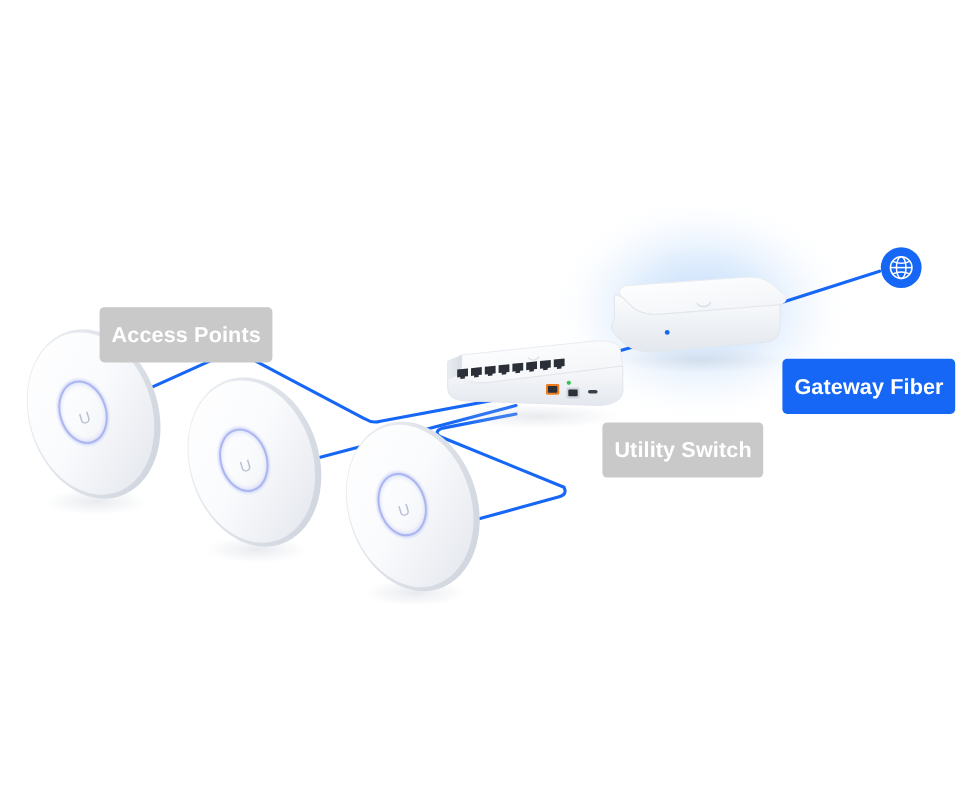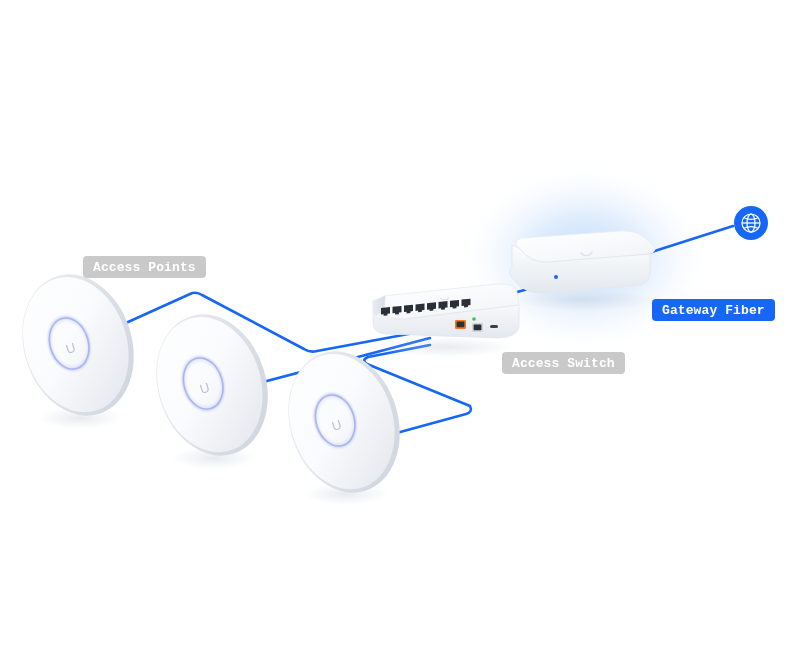--- a/index.html
+++ b/index.html
@@ -25,30 +25,29 @@
     top: 0;
     width: 800px;
     height: 659px;
   }
   .badge {
     position: absolute;
     display: inline-flex;
     align-items: center;
     justify-content: center;
     height: 22px;
-    padding: 0 10px;
+    padding: 12px 10px;
     border-radius: 4px;
-    font-size: 13px;
+    font-size: 18px;
     font-weight: bold;
     letter-spacing: 0.1px;
     color: #ffffff;
     white-space: nowrap;
     line-height: 1;
     user-select: none;
-    font-family: Liberation Mono, monospace;
   }
   .badge-muted {
     background: #c9c9c9;
   }
   .badge-accent {
     background: #1667f5;
     margin-left: 12px;
   }
   #label-access-points { left: 83px;  top: 256px; }
   #label-utility-switch { left: 502px; top: 352px; }
@@ -220,17 +219,17 @@
         <line x1="742" y1="223" x2="760" y2="223"></line>
         <ellipse cx="751" cy="223" rx="4" ry="9"></ellipse>
         <path d="M 744 217.8 q 7 3.2 14 0"></path>
         <path d="M 744 228.2 q 7 -3.2 14 0"></path>
       </g>
     </g>
   </svg>
 
   <div id="label-access-points" class="badge badge-muted">Access Points</div>
 
-  <div id="label-utility-switch" class="badge badge-muted">Access Switch</div>
+  <div id="label-utility-switch" class="badge badge-muted">Utility Switch</div>
 
   <div id="label-gateway-fiber" class="badge badge-accent">Gateway Fiber</div>
 
 </div>
 
 </body></html>

